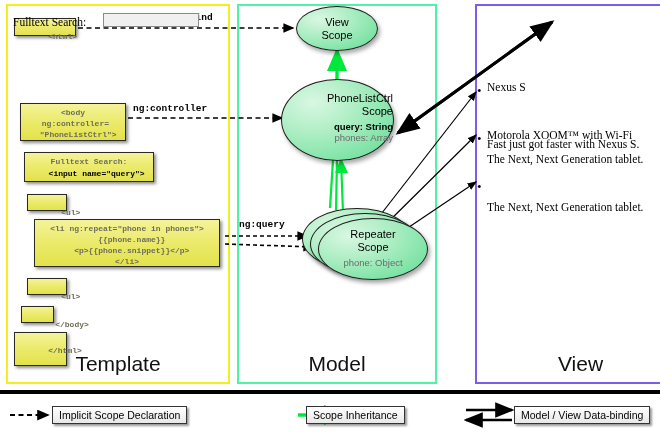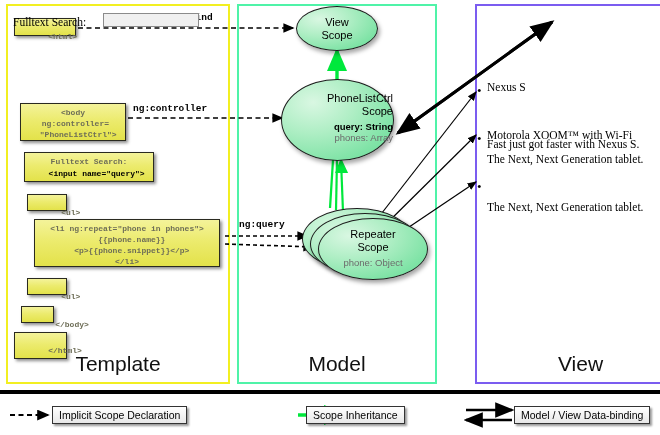--- a/index.html
+++ b/index.html
@@ -132,21 +132,21 @@
 <span class="dim">&lt;/li&gt;</span></div>
 
   <div class="codebox" style="left:27px;top:278px;width:40px;height:17px;">
     <span class="dim">&lt;ul&gt;</span>
   </div>
 
   <div class="codebox" style="left:21px;top:306px;width:33px;height:17px;">
     <span class="dim">&lt;/body&gt;</span>
   </div>
 
-  <div class="codebox" style="left:14px;top:332px;width:53px;height:27px;">
+  <div class="codebox" style="left:14px;top:332px;width:53px;height:34px;">
     <span class="dim">&lt;/html&gt;</span>
   </div>
 
   <svg width="660" height="435">
     <defs>
       <marker id="arrow-black" markerWidth="7" markerHeight="7" refX="6" refY="3" orient="auto">
         <path d="M0,0 L7,3 L0,6 z" fill="#000"></path>
       </marker>
       <marker id="arrow-green" markerWidth="7" markerHeight="7" refX="6" refY="3" orient="auto">
         <path d="M0,0 L7,3 L0,6 z" fill="#00e83c"></path>

